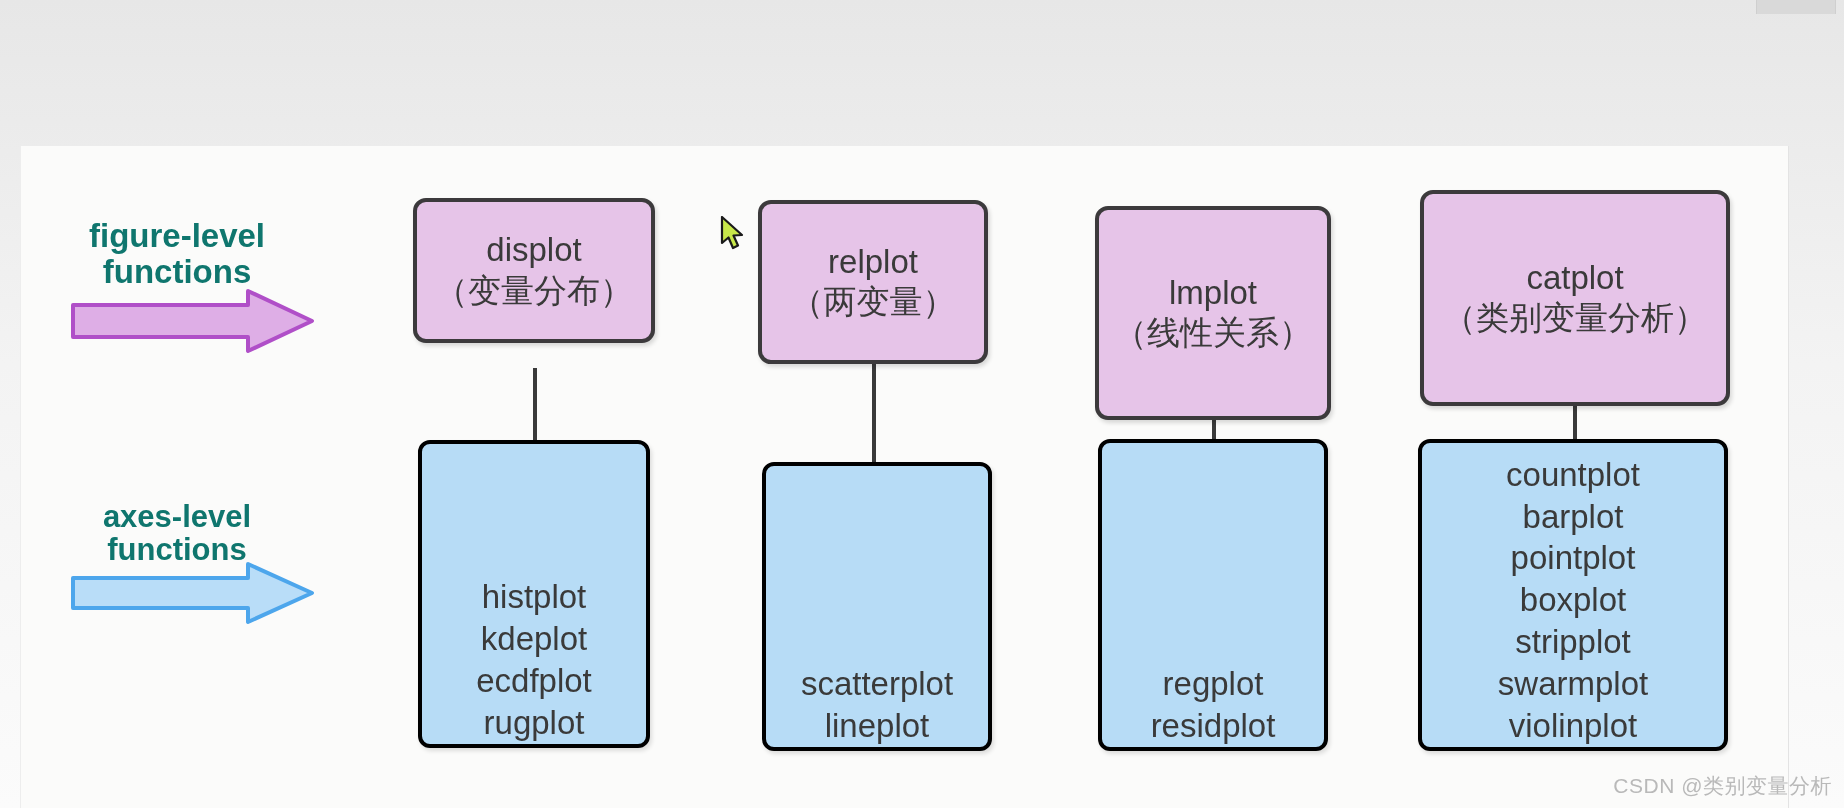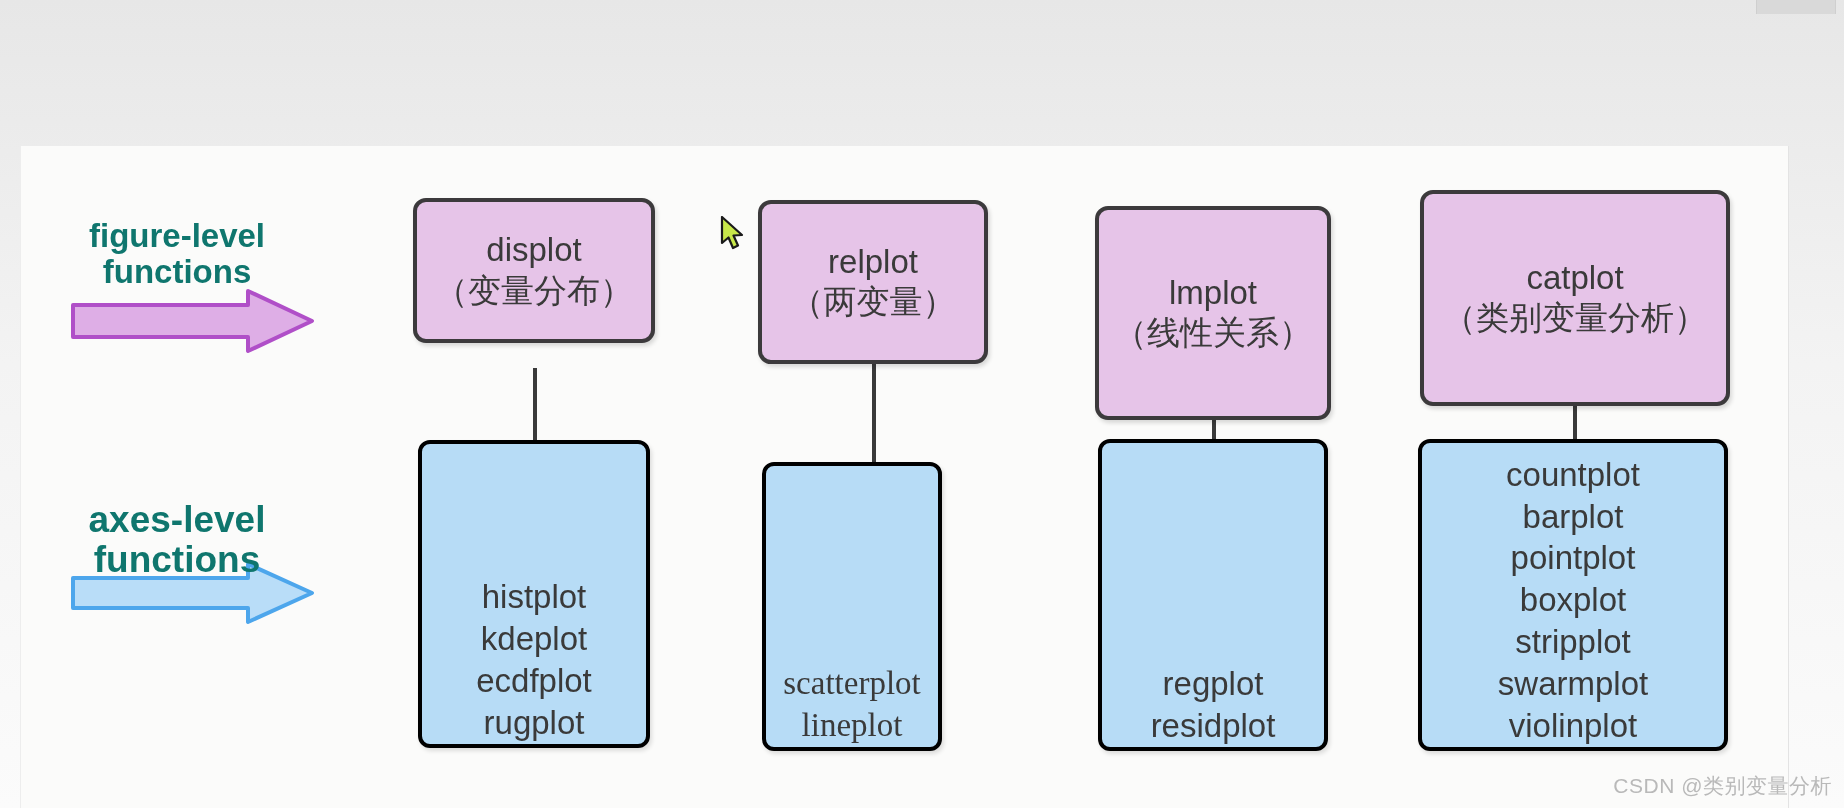--- a/index.html
+++ b/index.html
@@ -66,21 +66,21 @@
   .row-label.figure {
     left: 62px;
     top: 218px;
     width: 230px;
     font-size: 33px;
   }
   .row-label.axes {
     left: 62px;
     top: 500px;
     width: 230px;
-    font-size: 37px;
+    font-size: 31px;
   }
 
   
   .arrow {
     position: absolute;
     z-index: 3;
   }
 
   
   .node {
@@ -189,21 +189,21 @@
 （类别变量分析）</span>
   </div>
 
   <div class="node axes-node" style="left:418px; top:440px; width:232px; height:308px; padding-top:40px;">
     <span class="node-text">histplot
 kdeplot
 ecdfplot
 rugplot</span>
   </div>
 
-  <div class="node axes-node" style="left:762px; top:462px; width:180px; height:289px; font-family:Liberation Serif, serif;">
+  <div class="node axes-node" style="left:762px; top:462px; width:230px; height:289px; ">
     <span class="node-text">scatterplot
 lineplot</span>
   </div>
 
   <div class="node axes-node" style="left:1098px; top:439px; width:230px; height:312px; padding-top:80px;">
     <span class="node-text">regplot
 residplot</span>
   </div>
 
   <div class="node axes-node" style="left:1418px; top:439px; width:310px; height:312px; padding-top:17px;">

